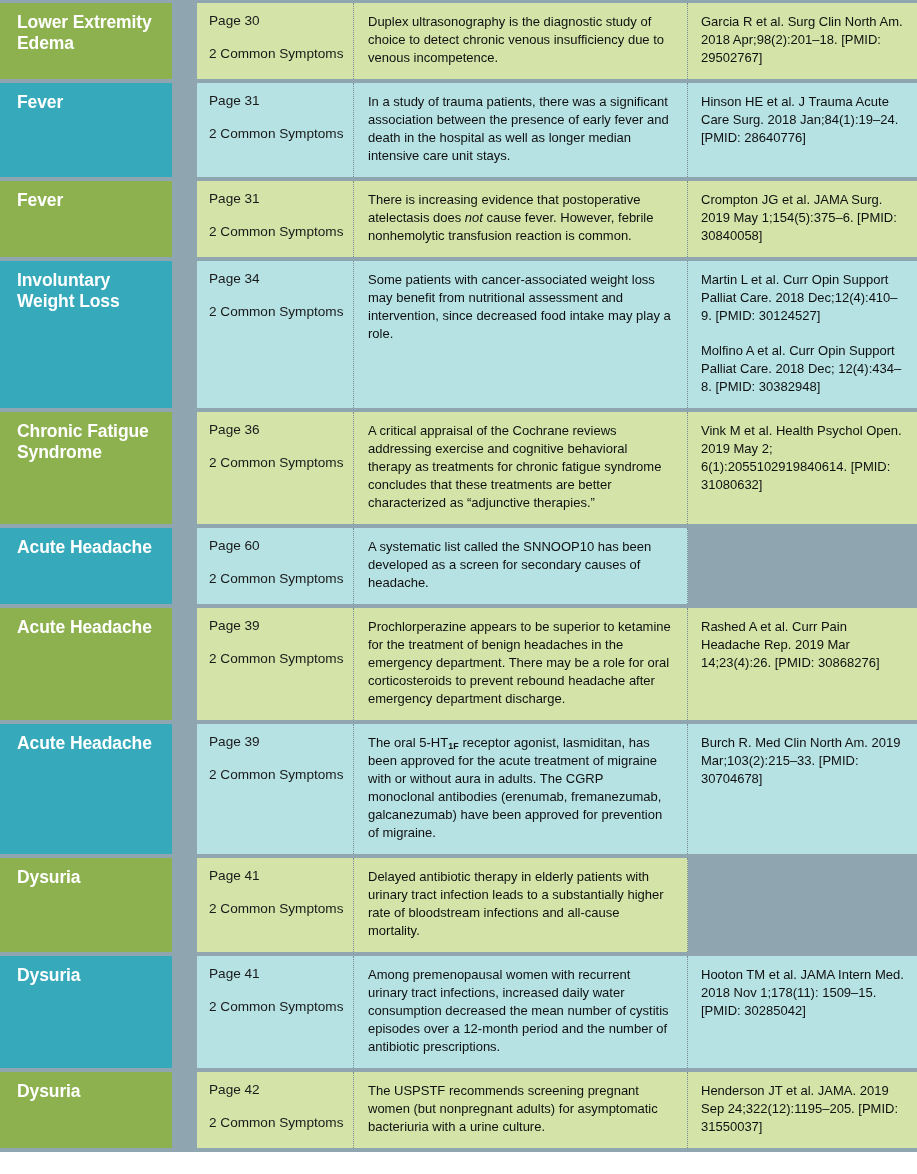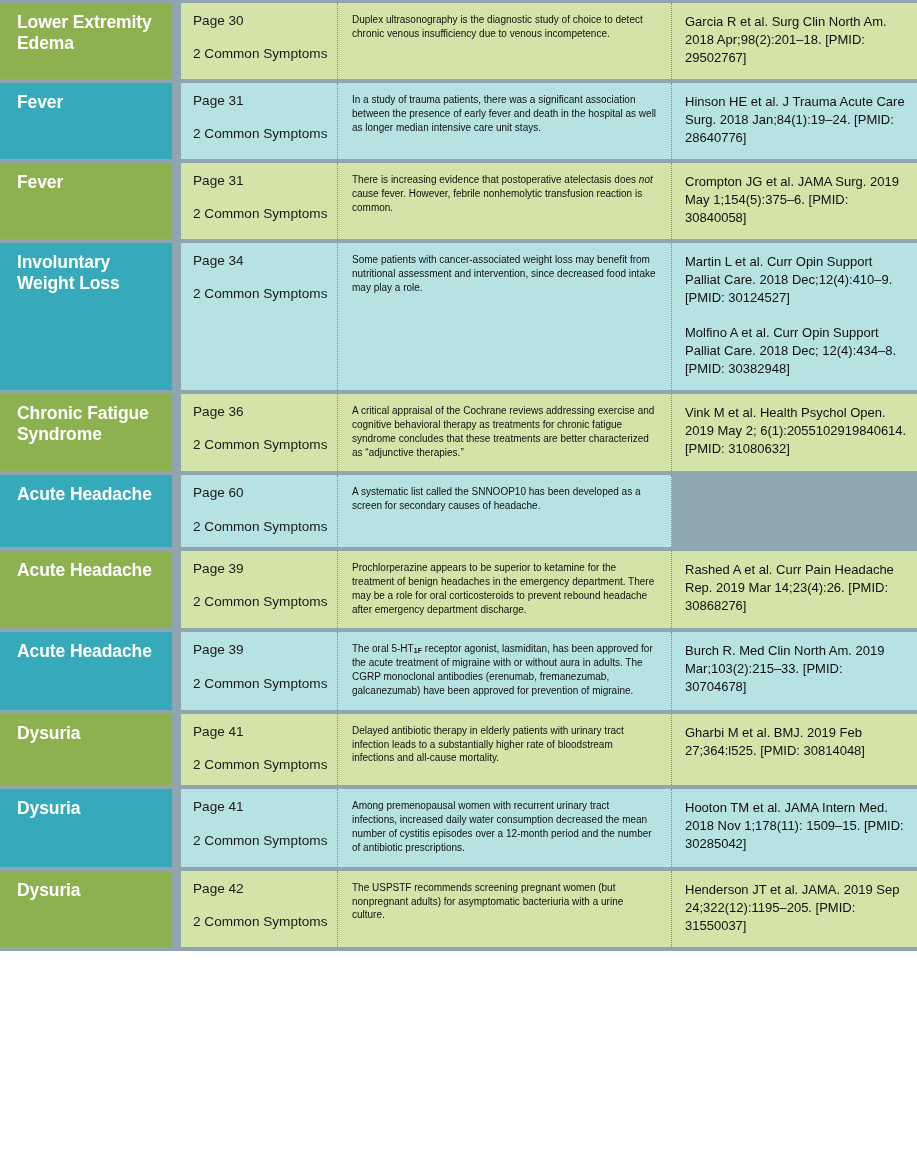--- a/index.html
+++ b/index.html
@@ -53,21 +53,21 @@
     color: #ffffff;
     font-weight: bold;
     font-size: 17.5px;
     line-height: 1.18;
     letter-spacing: -0.1px;
   }
 
   
   .cell-body {
     flex: 1 1 auto;
-    margin-left: 9px;
+    margin-left: 25px;
     display: flex;
     align-items: stretch;
     box-sizing: border-box;
   }
 
   .col-page {
     flex: 0 0 157px;
     width: 157px;
     box-sizing: border-box;
     padding: 10px 8px 12px 12px;
@@ -77,21 +77,21 @@
     color: #1a1a1a;
   }
   .col-page .page-no { margin-bottom: 17px; }
 
   .col-note {
     flex: 0 0 334px;
     width: 334px;
     box-sizing: border-box;
     padding: 10px 14px 12px 14px;
     border-right: 1px dotted #7a8a92;
-    font-size: 10px;
+    font-size: 13px;
     line-height: 1.385;
     color: #101010;
     hyphens: none;
   }
 
   .col-ref {
     flex: 1 1 auto;
     box-sizing: border-box;
     padding: 10px 10px 12px 13px;
     font-size: 13px;
@@ -224,23 +224,20 @@
         </div>
       </div>
       <div class="row green">
         <div class="cell-label">Dysuria</div>
         <div class="cell-body">
           <div class="col-page">
             <div class="page-no">Page 41</div>
             <div class="page-symptoms">2 Common Symptoms</div>
           </div>
           <div class="col-note">Delayed antibiotic therapy in elderly patients with urinary tract infection leads to a substantially higher rate of bloodstream infections and all-cause mortality.</div>
-          <div class="col-ref">
-            <div class="ref">Gharbi M et al. BMJ. 2019 Feb 27;364:l525. [PMID: 30814048]</div>
-          </div>
         </div>
       </div>
       <div class="row blue">
         <div class="cell-label">Dysuria</div>
         <div class="cell-body">
           <div class="col-page">
             <div class="page-no">Page 41</div>
             <div class="page-symptoms">2 Common Symptoms</div>
           </div>
           <div class="col-note">Among premenopausal women with recurrent urinary tract infections, increased daily water consumption decreased the mean number of cystitis episodes over a 12-month period and the number of antibiotic prescriptions.</div>

